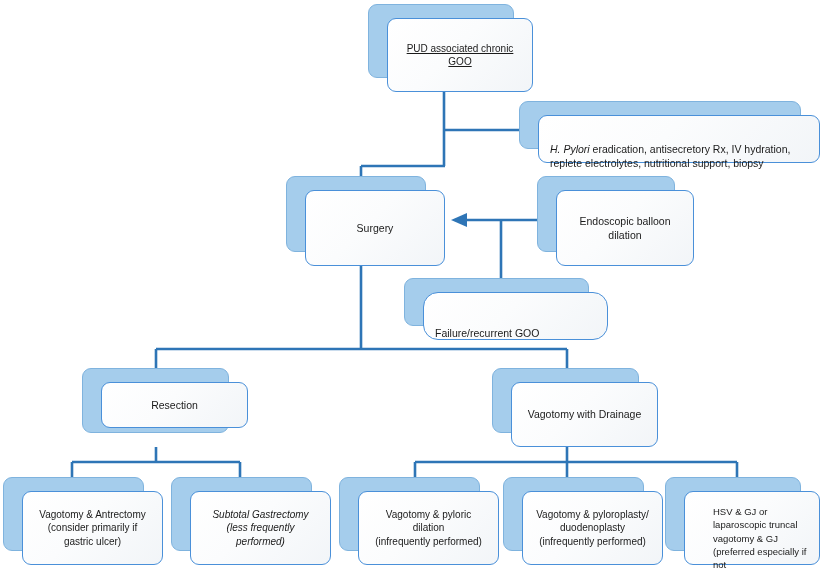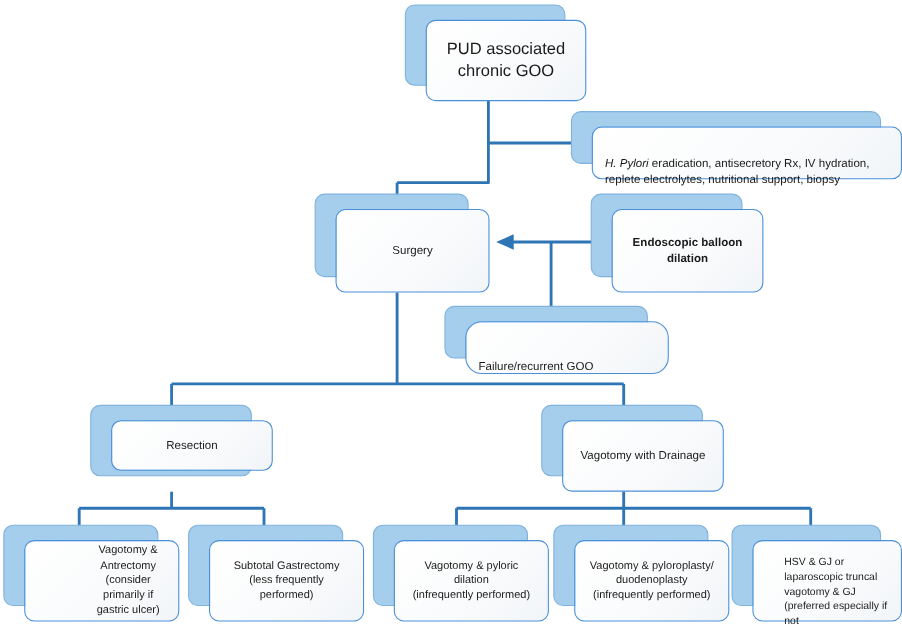--- a/index.html
+++ b/index.html
@@ -82,21 +82,21 @@
       <line x1="567" y1="462" x2="567" y2="478"></line>
       <line x1="737" y1="462" x2="737" y2="478"></line>
     </g>
 
     <polygon points="451,220 467,213 467,227" fill="#2E75B6"></polygon>
   </svg>
 
   <div class="node" style="left:368px;top:4px;width:165px;height:88px;">
     <div class="plate" style="width:146px;height:74px;"></div>
     <div class="card" style="left:19px;top:14px;width:146px;height:74px;">
-      <div class="inner" style="font-size:15px;">PUD associated  chronic GOO</div>
+      <div class="inner" style="font-size:10px;text-decoration:underline;">PUD associated  chronic GOO</div>
     </div>
   </div>
 
   <div class="node left-text" style="left:519px;top:101px;width:301px;height:62px;">
     <div class="plate" style="width:282px;height:48px;"></div>
     <div class="card" style="left:19px;top:14px;width:282px;height:48px;">
       <div class="inner" style="font-size:10.5px;">
         <span class="ital">H. Pylori</span><span> eradication,  antisecretory Rx, IV hydration,  replete electrolytes, nutritional  support, biopsy</span>
       </div>
     </div>
@@ -105,21 +105,21 @@
   <div class="node" style="left:286px;top:176px;width:159px;height:90px;">
     <div class="plate" style="width:140px;height:76px;"></div>
     <div class="card" style="left:19px;top:14px;width:140px;height:76px;">
       <div class="inner" style="font-size:10.5px;">Surgery</div>
     </div>
   </div>
 
   <div class="node" style="left:537px;top:176px;width:157px;height:90px;">
     <div class="plate" style="width:138px;height:76px;"></div>
     <div class="card" style="left:19px;top:14px;width:138px;height:76px;">
-      <div class="inner" style="font-size:10.5px;font-weight:bold;">Endoscopic balloon dilation</div>
+      <div class="inner" style="font-size:10.5px;">Endoscopic balloon dilation</div>
     </div>
   </div>
 
   <div class="node left-text" style="left:404px;top:278px;width:204px;height:62px;">
     <div class="plate" style="width:185px;height:48px;"></div>
     <div class="card" style="left:19px;top:14px;width:185px;height:48px;border-radius:15px;">
       <div class="inner" style="font-size:10.5px;">Failure/recurrent GOO</div>
     </div>
   </div>
 
@@ -133,29 +133,29 @@
   <div class="node" style="left:492px;top:368px;width:166px;height:79px;">
     <div class="plate" style="width:147px;height:65px;"></div>
     <div class="card" style="left:19px;top:14px;width:147px;height:65px;">
       <div class="inner" style="font-size:10.5px;">Vagotomy with  Drainage</div>
     </div>
   </div>
 
   <div class="node" style="left:3px;top:477px;width:160px;height:88px;">
     <div class="plate" style="width:141px;height:74px;"></div>
     <div class="card" style="left:19px;top:14px;width:141px;height:74px;">
-      <div class="inner" style="font-size:10px;margin-left:48px;">
+      <div class="inner" style="font-size:10px;">
         <span class="ln">Vagotomy &amp; Antrectomy</span>
         <span class="ln">(consider primarily  if</span>
         <span class="ln">gastric ulcer)</span>
       </div>
     </div>
   </div>
 
-  <div class="node" style="left:171px;top:477px;width:160px;height:88px;">
+  <div class="node" style="left:171px;top:477px;width:160px;height:88px;font-style:italic;">
     <div class="plate" style="width:141px;height:74px;"></div>
     <div class="card" style="left:19px;top:14px;width:141px;height:74px;">
       <div class="inner" style="font-size:10px;">
         <span class="ln">Subtotal Gastrectomy</span>
         <span class="ln">(less frequently</span>
         <span class="ln">performed)</span>
       </div>
     </div>
   </div>
 

